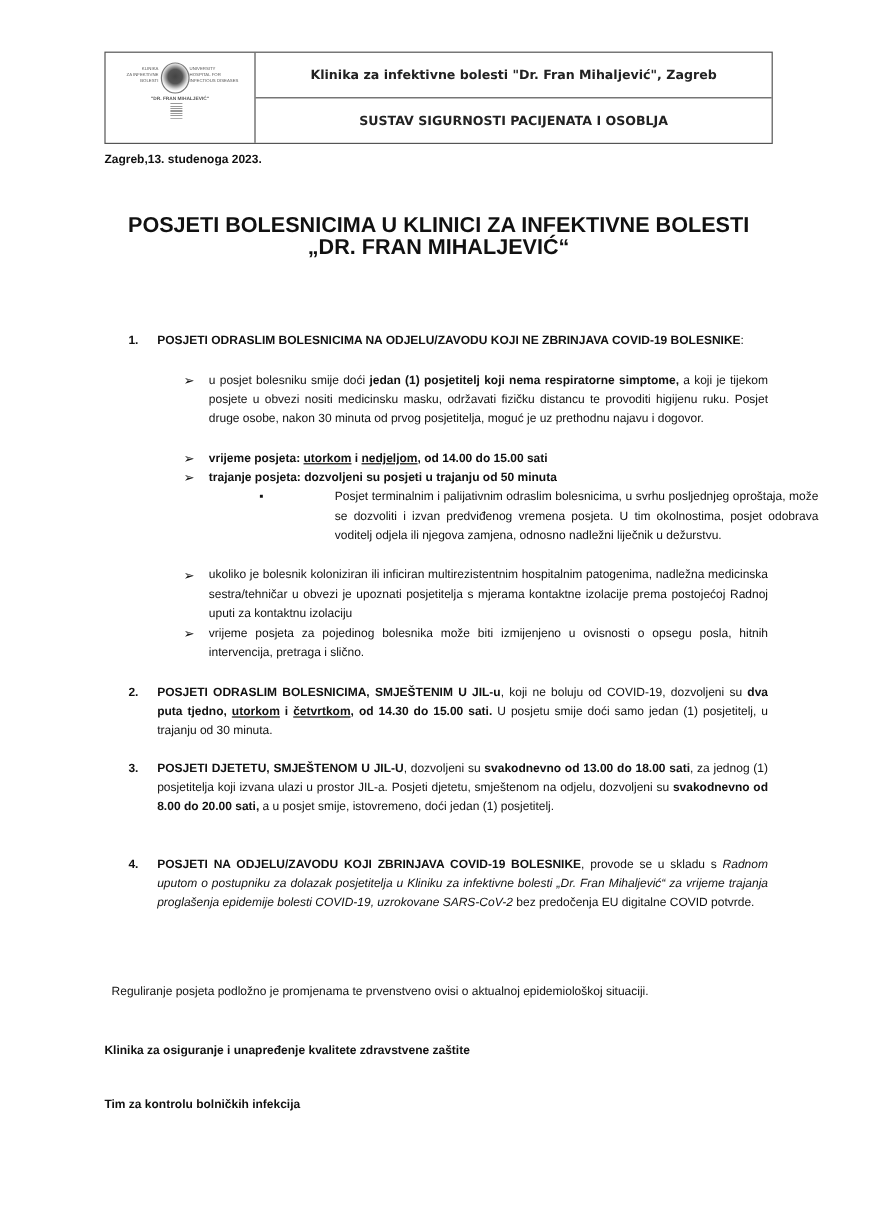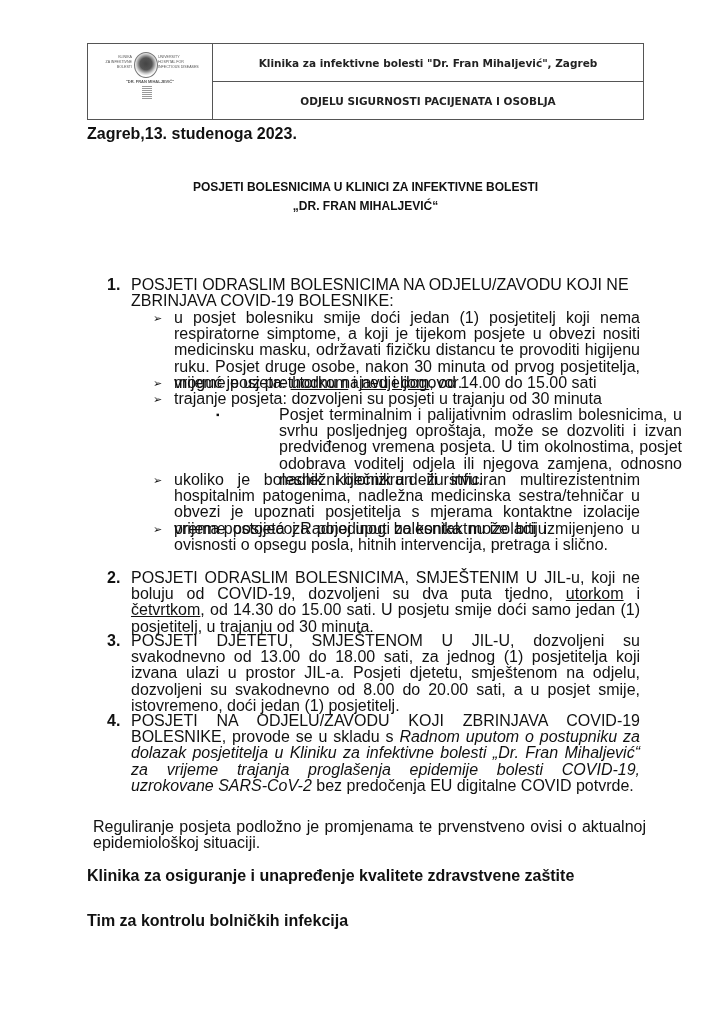--- a/index.html
+++ b/index.html
@@ -22,36 +22,36 @@
   .logo-r { position: absolute; left: 64px; top: 3px; width: 48px; text-align: left;
             font-size: 3.6px; line-height: 5px; color: #555; text-transform: uppercase; }
   .logo-circle { position: absolute; left: 40px; top: 0px; width: 22px; height: 24px;
                  border: 1px solid #777; border-radius: 50%; background: radial-gradient(circle at 50% 45%, #444 0, #555 35%, #ddd 60%, #fff 70%); }
   .logo-name { position: absolute; left: 0; top: 27px; width: 112px; text-align: center;
                font-size: 4px; color: #555; font-weight: bold; }
   .logo-barcode { position: absolute; left: 48px; top: 33px; width: 10px; height: 14px;
                   background: repeating-linear-gradient(0deg, #999 0 1px, #fff 1px 2px); }
 
   
-  .txt { font-size: 16px; line-height: 16.2px; }
+  .txt { font-size: 10px; line-height: 16.2px; }
   .abs { position: absolute; }
   .date { left: 87px; top: 126px; font-weight: bold; }
-  .title { left: 87px; width: 557px; text-align: center; font-weight: bold; font-size: 12px; line-height: 19px; }
+  .title { left: 87px; width: 557px; text-align: center; font-weight: bold; font-size: 18px; line-height: 19px; }
   .t1 { top: 178px; }
   .t2 { top: 197px; text-align: center; }
   .intro { left: 87px; top: 235px; width: 553px; text-align: justify; text-align-last: left; }
 
   .num { position: absolute; font-weight: bold; }
   .sec { position: absolute; left: 131px; width: 509px; text-align: justify; }
   .arrow { position: absolute; left: 153px; font-size: 11px; }
   .arrtxt { position: absolute; left: 174px; width: 466px; text-align: justify; }
   .sq { position: absolute; left: 216px; font-size: 10px; }
   .sqtxt { position: absolute; left: 237px; width: 403px; text-align: justify; margin-left: 42px; }
   .u { text-decoration: underline; }
-  b { font-weight: normal; margin-top: 28px; }
+  b { font-weight: bold; margin-top: 28px; }
   i { font-style: italic; }
   .closing { left: 93px; top: 819px; width: 553px; text-align: justify; text-align-last: left; }
   .sign { left: 87px; font-weight: bold; }
 </style>
 </head>
 <body>
 
 <div class="page">
 
   <div class="hdr">
@@ -67,42 +67,42 @@
           <div>UNIVERSITY</div>
           <div>HOSPITAL FOR</div>
           <div>INFECTIOUS DISEASES</div>
         </div>
         <div class="logo-name">"DR. FRAN MIHALJEVIĆ"</div>
         <div class="logo-barcode"></div>
       </div>
     </div>
     <div class="hdr-right">
       <div class="hdr-cell top">Klinika za infektivne bolesti "Dr. Fran Mihaljević", Zagreb</div>
-      <div class="hdr-cell">ODJELU SIGURNOSTI PACIJENATA I OSOBLJA</div>
+      <div class="hdr-cell">SUSTAV SIGURNOSTI PACIJENATA I OSOBLJA</div>
     </div>
   </div>
 
   <div class="abs txt date">Zagreb,13. studenoga 2023.</div>
 
   <div class="abs title t1">POSJETI BOLESNICIMA U KLINICI ZA INFEKTIVNE BOLESTI</div>
   <div class="abs title t2">„DR. FRAN MIHALJEVIĆ“</div>
 
 
   <div>
     <div class="num txt" style="left:107px; top:277px;">1.</div>
     <div class="sec txt" style="top:277px; width:509px; text-align:left;"><b>POSJETI ODRASLIM BOLESNICIMA NA ODJELU/ZAVODU KOJI NE ZBRINJAVA COVID-19 BOLESNIKE</b><span>:</span></div>
 
     <div class="arrow txt" style="top:310px;">➢</div>
     <div class="arrtxt txt" style="top:310px;"><span>u posjet bolesniku smije doći </span><b>jedan (1) posjetitelj koji nema respiratorne simptome,</b><span> a koji je tijekom posjete u obvezi nositi medicinsku masku, održavati fizičku distancu te provoditi higijenu ruku. Posjet druge osobe, nakon 30 minuta od prvog posjetitelja, moguć je uz prethodnu najavu i dogovor.</span></div>
 
     <div class="arrow txt" style="top:375px;">➢</div>
     <div class="arrtxt txt" style="top:375px; text-align:left;"><b><span>vrijeme posjeta: </span><span class="u">utorkom</span><span> i </span><span class="u">nedjeljom</span><span>, od 14.00 do 15.00 sati</span></b></div>
 
     <div class="arrow txt" style="top:391px;">➢</div>
-    <div class="arrtxt txt" style="top:391px; text-align:left;"><b>trajanje posjeta: dozvoljeni su posjeti u trajanju od 30 minuta</b></div>
+    <div class="arrtxt txt" style="top:391px; text-align:left;"><b>trajanje posjeta: dozvoljeni su posjeti u trajanju od 50 minuta</b></div>
     <div class="sq txt" style="top:407px;">▪</div>
     <div class="sqtxt txt" style="top:407px;">Posjet terminalnim i palijativnim odraslim bolesnicima, u svrhu posljednjeg oproštaja, može se dozvoliti i izvan predviđenog vremena posjeta. U tim okolnostima, posjet odobrava voditelj odjela ili njegova zamjena, odnosno nadležni liječnik u dežurstvu.</div>
 
     <div class="arrow txt" style="top:472px;">➢</div>
     <div class="arrtxt txt" style="top:472px;">ukoliko je bolesnik koloniziran ili inficiran multirezistentnim hospitalnim patogenima, nadležna medicinska sestra/tehničar u obvezi je upoznati posjetitelja s mjerama kontaktne izolacije prema postojećoj Radnoj uputi za kontaktnu izolaciju</div>
 
     <div class="arrow txt" style="top:521px;">➢</div>
     <div class="arrtxt txt" style="top:521px;">vrijeme posjeta za pojedinog bolesnika može biti izmijenjeno u ovisnosti o opsegu posla, hitnih intervencija, pretraga i slično.</div>
   </div>
 

